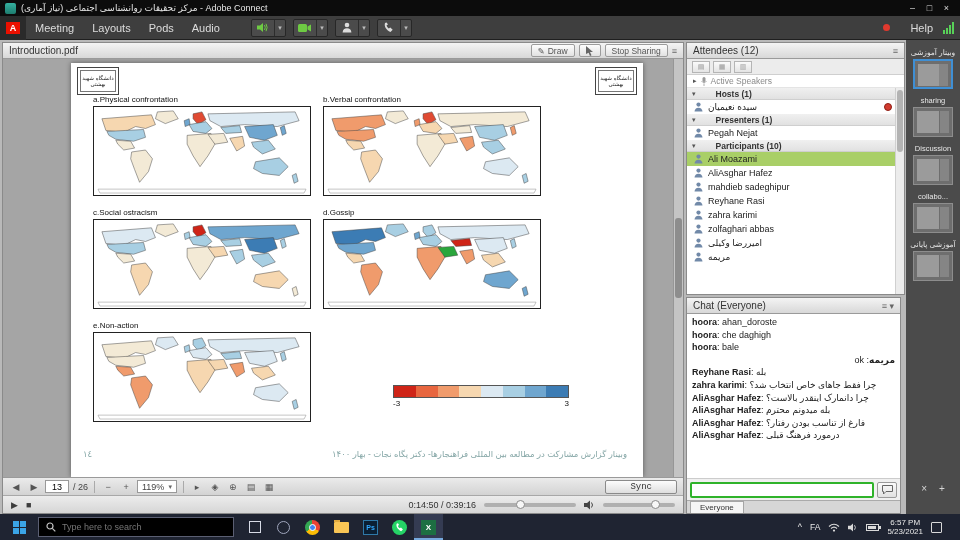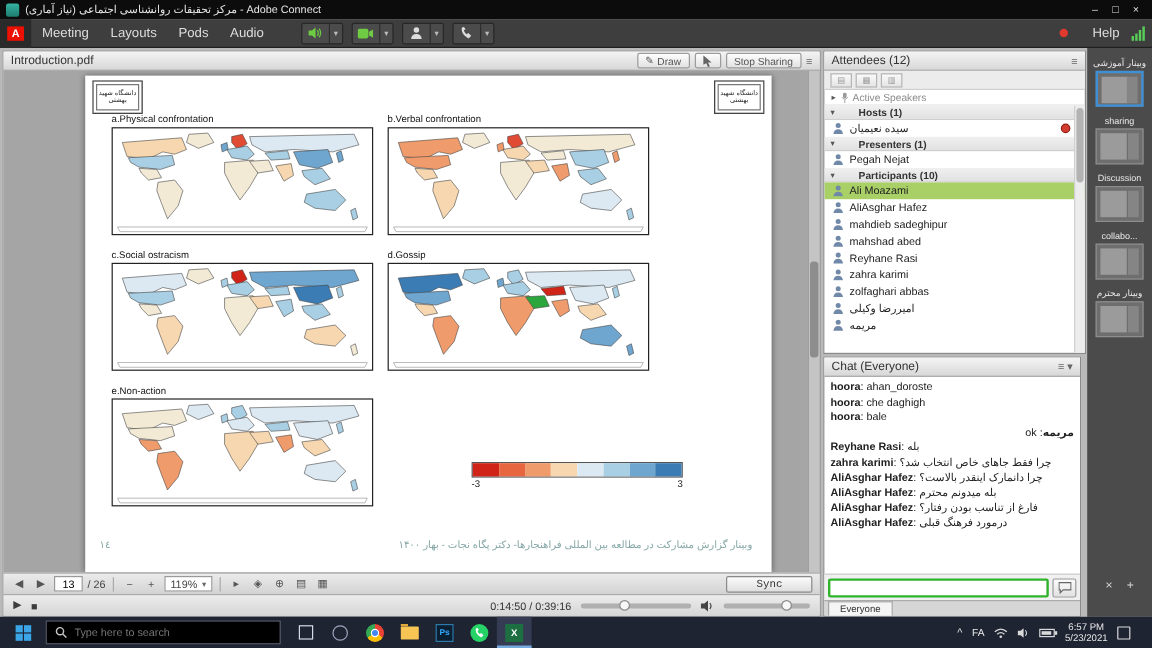--- a/index.html
+++ b/index.html
@@ -502,28 +502,20 @@
             <path d="M0.5,9.6 Q0.9,5.7 4.5,5.7 Q8.1,5.7 8.5,9.6 Z" fill="#7189a8"></path>
           </svg>
           <span>mahdieb sadeghipur</span>
 
         </div>
         <div class="member-row">
           <svg width="9" height="10" viewBox="0 0 9 10">
             <circle cx="4.5" cy="2.6" r="2.1" fill="#7189a8"></circle>
             <path d="M0.5,9.6 Q0.9,5.7 4.5,5.7 Q8.1,5.7 8.5,9.6 Z" fill="#7189a8"></path>
           </svg>
-          <span>mahshad abed</span>
-
-        </div>
-        <div class="member-row">
-          <svg width="9" height="10" viewBox="0 0 9 10">
-            <circle cx="4.5" cy="2.6" r="2.1" fill="#7189a8"></circle>
-            <path d="M0.5,9.6 Q0.9,5.7 4.5,5.7 Q8.1,5.7 8.5,9.6 Z" fill="#7189a8"></path>
-          </svg>
           <span>Reyhane Rasi</span>
 
         </div>
         <div class="member-row">
           <svg width="9" height="10" viewBox="0 0 9 10">
             <circle cx="4.5" cy="2.6" r="2.1" fill="#7189a8"></circle>
             <path d="M0.5,9.6 Q0.9,5.7 4.5,5.7 Q8.1,5.7 8.5,9.6 Z" fill="#7189a8"></path>
           </svg>
           <span>zahra karimi</span>
 
@@ -602,21 +594,21 @@
       </div>
       <div class="rail-item">
         <div class="rail-label">Discussion</div>
         <div class="rail-thumb"></div>
       </div>
       <div class="rail-item">
         <div class="rail-label">collabo...</div>
         <div class="rail-thumb"></div>
       </div>
       <div class="rail-item">
-        <div class="rail-label">وبینار محترم</div>
+        <div class="rail-label">آموزشی پایانی</div>
         <div class="rail-thumb"></div>
       </div>
     </div>
 
   <div class="taskbar">
     <div class="tb-start">
       <span class="win-logo">
           <i></i>
           <i></i>
           <i></i>

